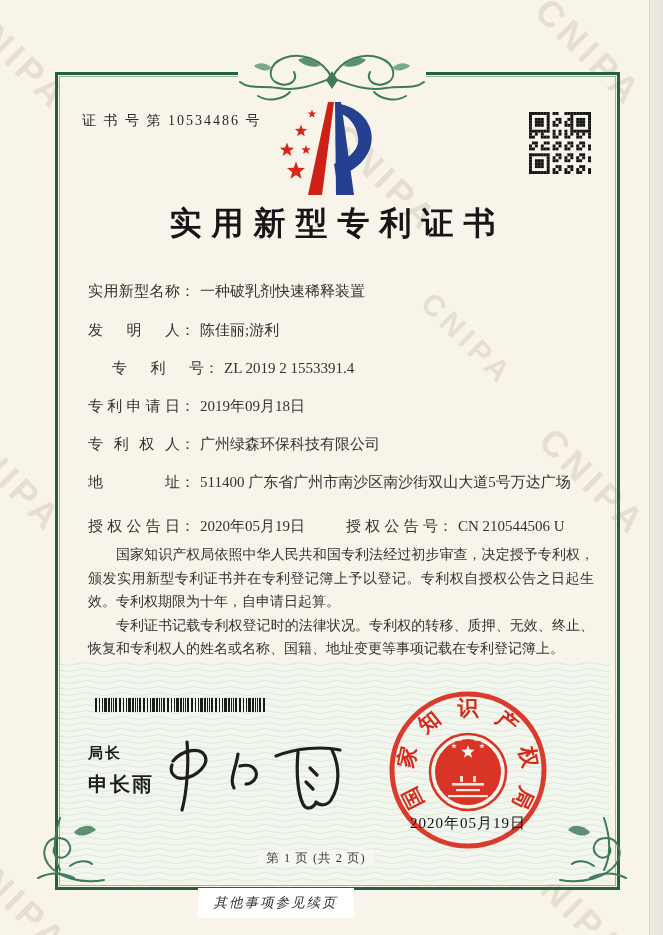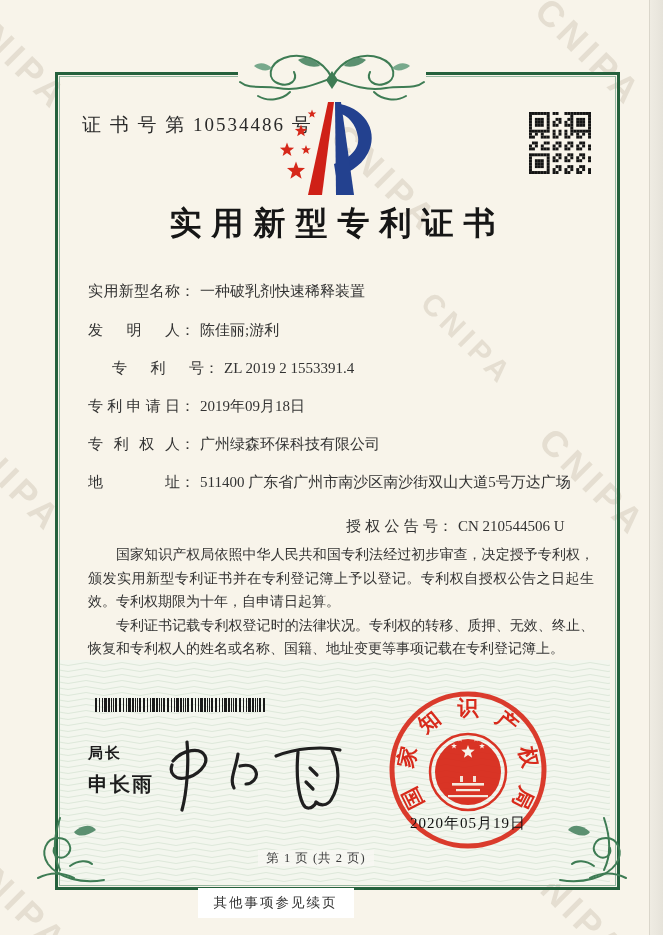--- a/index.html
+++ b/index.html
@@ -20,21 +20,21 @@
   .wm4{left:438px;top:286px;font-size:30px;} .wm5{left:-24px;top:416px;}
   .wm6{left:560px;top:420px;} .wm7{left:-18px;top:838px;} .wm8{left:540px;top:846px;}
   
   .frame{position:absolute;left:55px;top:72px;width:559px;height:812px;
     border:3px solid #25613d;pointer-events:none;}
   .frame::before{content:"";position:absolute;inset:1px;border:1px solid #93b7a0;}
   
   .wave-zone{position:absolute;left:59px;top:660px;width:551px;height:224px;
     background:#f3f6ee;overflow:hidden;}
   
-  .cert-no{position:absolute;left:82px;top:112px;font-size:19px;letter-spacing:2px;color:#2a2a2a;}
+  .cert-no{position:absolute;left:82px;top:112px;font-size:14px;letter-spacing:2px;color:#2a2a2a;}
   .logo{position:absolute;left:272px;top:98px;}
   .qr{position:absolute;left:529px;top:112px;}
   .title{position:absolute;left:55px;top:202px;width:565px;text-align:center;
     font-size:32px;font-weight:bold;letter-spacing:10px;color:#161616;}
   
   .row{position:absolute;left:88px;width:512px;font-size:15px;color:#333;line-height:21px;}
   .flabel{display:inline-block;width:92px;text-align:justify;text-align-last:justify;vertical-align:top;color:#333;}
   .fcolon{vertical-align:top;}
   .fval{display:inline-block;margin-left:5px;vertical-align:top;max-width:400px;}
   .r-name{top:281px;} .r-inventor{top:320px;} .r-patno{top:358px;margin-left:24px;} .r-filing{top:396px;}
@@ -50,21 +50,21 @@
     font-weight:bold;font-size:15px;color:#1d1d1d;letter-spacing:2px;}
   .signer-name{position:absolute;left:88px;top:771px;font-family:"Liberation Sans","DejaVu Sans",sans-serif;
     font-weight:bold;font-size:20px;color:#1d1d1d;letter-spacing:2px;}
   .signature{position:absolute;left:150px;top:726px;}
   .seal{position:absolute;left:386px;top:688px;}
   .seal-date{position:absolute;left:393px;top:814px;width:150px;text-align:center;
     font-size:15px;color:#111;letter-spacing:1px;}
   .page-info{position:absolute;left:55px;top:850px;width:522px;text-align:center;
     font-size:12.5px;color:#3b3b3b;letter-spacing:1px;}
   .page-info span{background:rgba(247,248,243,.8);padding:1px 8px;}
-  .footer-note{position:absolute;left:0;top:888px;width:551px;text-align:center;}
+  .footer-note{position:absolute;left:0;top:888px;width:551px;text-align:center;font-style:italic;}
   .footer-note span{display:inline-block;background:#ffffff;padding:6px 16px;
     font-size:13.5px;color:#333;letter-spacing:2px;}
   
   .orn-top{position:absolute;left:224px;top:40px;}
   .orn-bl{position:absolute;left:30px;top:810px;}
   .orn-br{position:absolute;left:556px;top:810px;transform:scaleX(-1);}
 </style>
 </head>
 <body>
 
@@ -395,20 +395,21 @@
 <div class="row r-filing">
   <span class="flabel">专利申请日</span><span class="fcolon">：</span><span class="fval">2019年09月18日</span>
 </div>
 <div class="row r-patentee">
   <span class="flabel">专利权人</span><span class="fcolon">：</span><span class="fval">广州绿森环保科技有限公司</span>
 </div>
 <div class="row r-address">
   <span class="flabel">地址</span><span class="fcolon">：</span><span class="fval"><span style="display:block;">511400 广东省广州市南沙区南沙街双山大道5号万达广场</span></span>
 </div>
 <div class="row r-grant">
+  <span><span class="flabel">授权公告日</span><span class="fcolon">：</span><span class="fval">2020年05月19日</span></span>
   <span class="g2"><span class="flabel">授权公告号</span><span class="fcolon">：</span><span class="fval">CN 210544506 U</span></span>
 </div>
 
 <div class="paras">
   <p>国家知识产权局依照中华人民共和国专利法经过初步审查，决定授予专利权，颁发实用新型专利证书并在专利登记簿上予以登记。专利权自授权公告之日起生效。专利权期限为十年，自申请日起算。</p>
   <p>专利证书记载专利权登记时的法律状况。专利权的转移、质押、无效、终止、恢复和专利权人的姓名或名称、国籍、地址变更等事项记载在专利登记簿上。</p>
 </div>
 
 <svg class="barcode" id="barcode" width="172" height="15">
     <rect x="0" y="0" width="2" height="14" fill="#1b1b1b"></rect>

